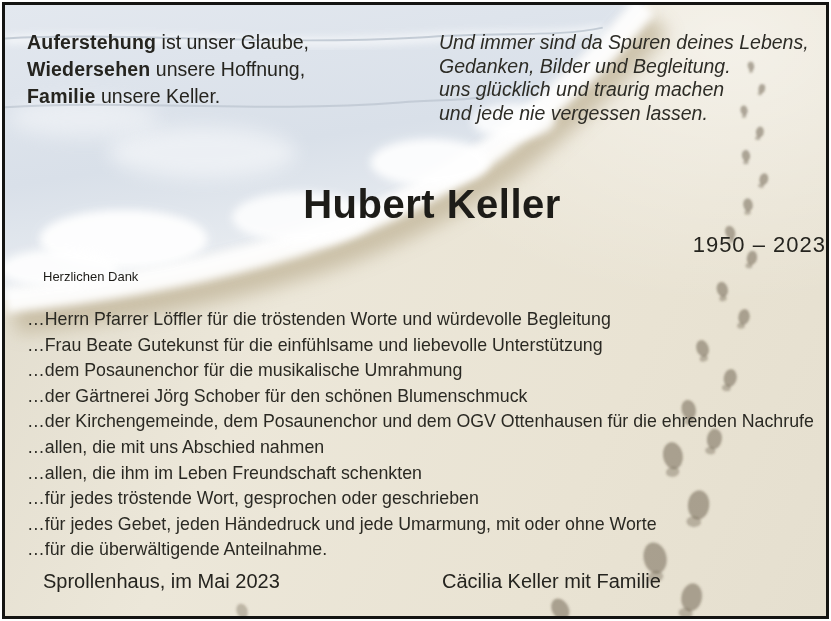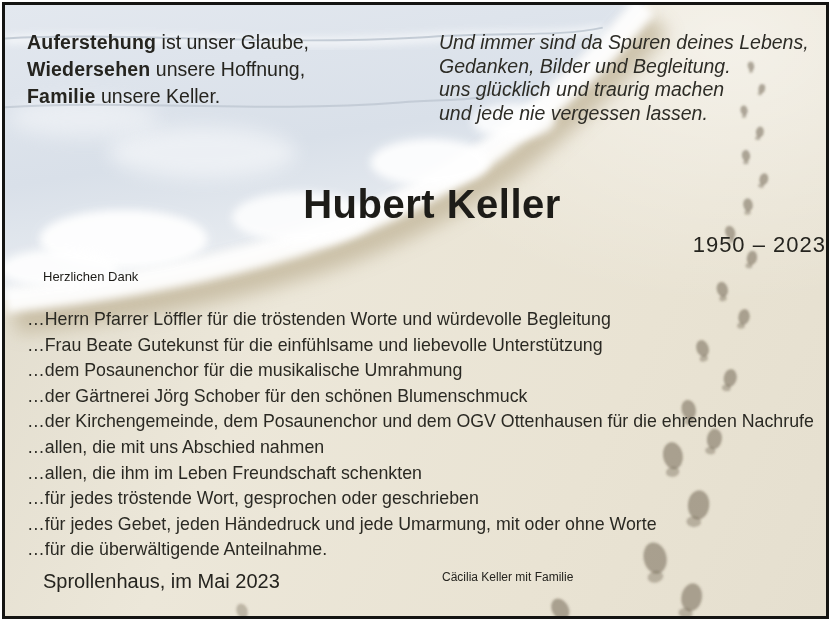--- a/index.html
+++ b/index.html
@@ -14,21 +14,21 @@
   .intro{left:22px;top:24px;font-size:19.5px;line-height:27px;}
   .intro b{font-weight:700;letter-spacing:.2px;}
   .quote{left:434px;top:26px;font-size:19.5px;line-height:23.6px;font-style:italic;color:#2d2c26;}
   .name{left:0;right:0;top:177px;text-align:center;font-size:40px;line-height:44px;
         font-weight:700;letter-spacing:.5px;color:#1d1c18;margin-left:33px;}
   .years{left:0;right:0;top:227px;text-align:right;font-size:22px;letter-spacing:1px;}
   .dank{left:38px;top:264px;font-size:13px;font-weight:400;color:#1d1c18;}
   .thanks{left:22px;top:301px;font-size:18.5px;line-height:25.6px;
           transform:scaleX(.96);transform-origin:left top;color:#2a2923;}
   .place{left:22px;top:565px;font-size:20px;margin-left:16px;}
-  .sig{left:437px;top:565px;font-size:12px;}
+  .sig{left:437px;top:565px;font-size:20px;}
 </style>
 </head>
 <body>
 
 <div class="page">
   <div class="frame">
 
     <svg class="bg" viewBox="0 0 831 621" preserveAspectRatio="none" aria-hidden="true">
       <defs>
         <linearGradient id="waterG" x1="0" y1="0" x2="0.35" y2="1">

